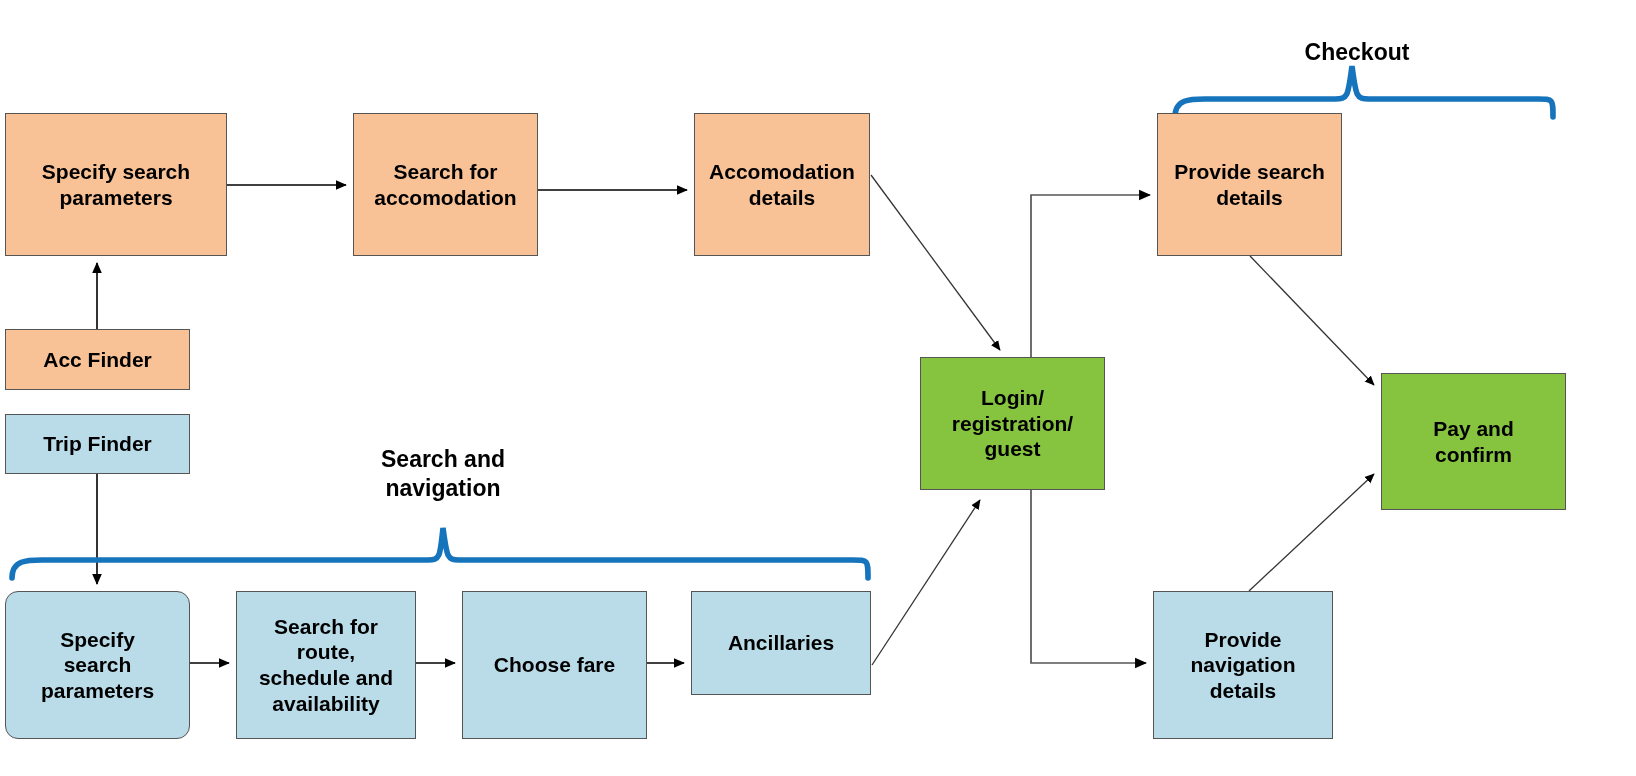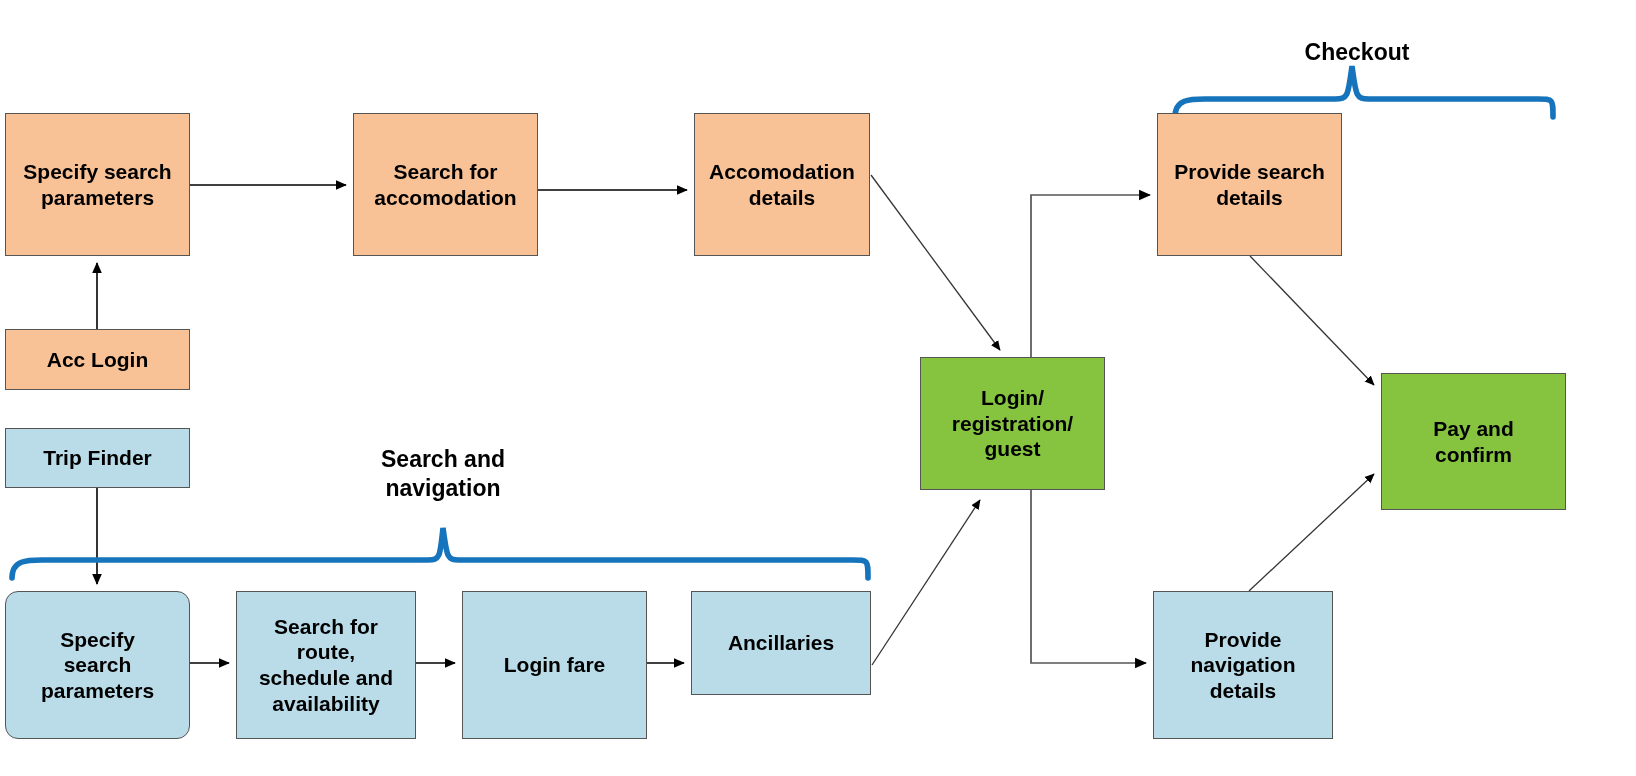--- a/index.html
+++ b/index.html
@@ -106,43 +106,43 @@
 
     <path d="M 12 578
              C 12 560, 27 560, 42 560
              L 428 560
              C 440 560, 440 557, 443 528
              C 447 557, 447 560, 459 560
              L 853 560
              C 868 560, 868 560, 868 578" fill="none" stroke="#1574bb" stroke-width="5.6" stroke-linecap="round"></path>
   </svg>
 
-  <div class="node orange" style="left:5px; top:113px; width:185px; height:143px;">Specify search
+  <div class="node orange" style="left:5px; top:113px; width:222px; height:143px;">Specify search
 parameters</div>
 
   <div class="node orange" style="left:353px; top:113px; width:185px; height:143px;">Search for
 accomodation</div>
 
   <div class="node orange" style="left:694px; top:113px; width:176px; height:143px;">Accomodation
 details</div>
 
-  <div class="node orange" style="left:5px; top:329px; width:185px; height:61px;">Acc Login</div>
+  <div class="node orange" style="left:5px; top:329px; width:185px; height:61px;">Acc Finder</div>
 
-  <div class="node blue" style="left:5px; top:428px; width:185px; height:60px;">Trip Finder</div>
+  <div class="node blue" style="left:5px; top:414px; width:185px; height:60px;">Trip Finder</div>
 
   <div class="node blue" style="left:5px; top:591px; width:185px; height:148px;border-radius:13px;">Specify
 search
 parameters</div>
 
   <div class="node blue" style="left:236px; top:591px; width:180px; height:148px;">Search for
 route,
 schedule and
 availability</div>
 
-  <div class="node blue" style="left:462px; top:591px; width:185px; height:148px;">Login fare</div>
+  <div class="node blue" style="left:462px; top:591px; width:185px; height:148px;">Choose fare</div>
 
   <div class="node blue" style="left:691px; top:591px; width:180px; height:104px;">Ancillaries</div>
 
   <div class="node green" style="left:920px; top:357px; width:185px; height:133px;">Login/
 registration/
 guest</div>
 
   <div class="node orange" style="left:1157px; top:113px; width:185px; height:143px;">Provide search
 details</div>
 

